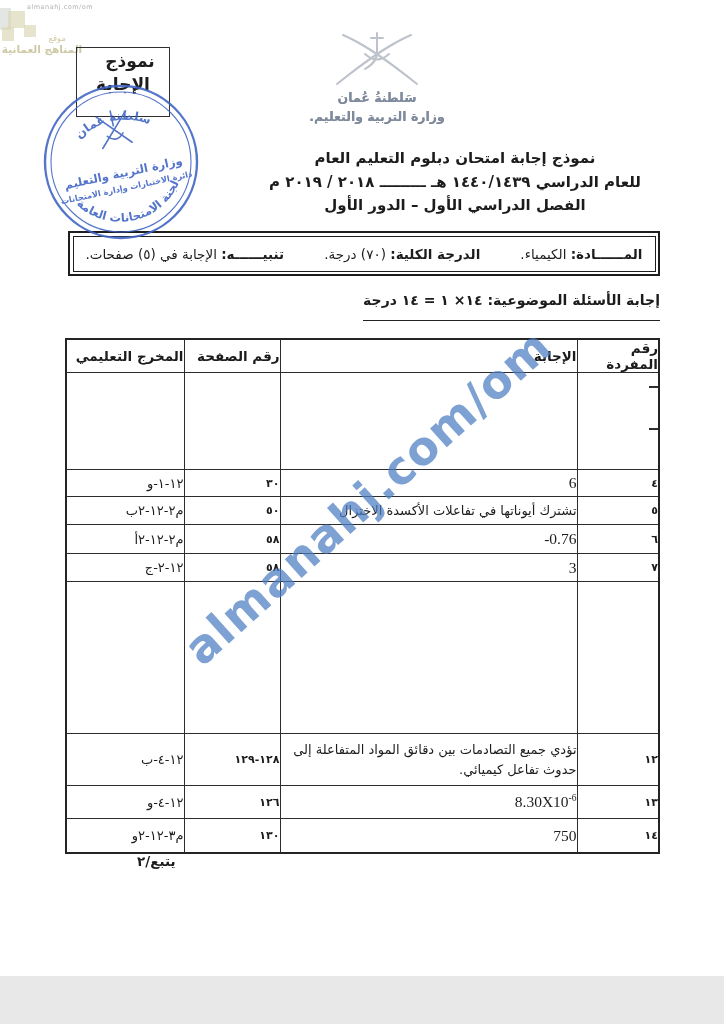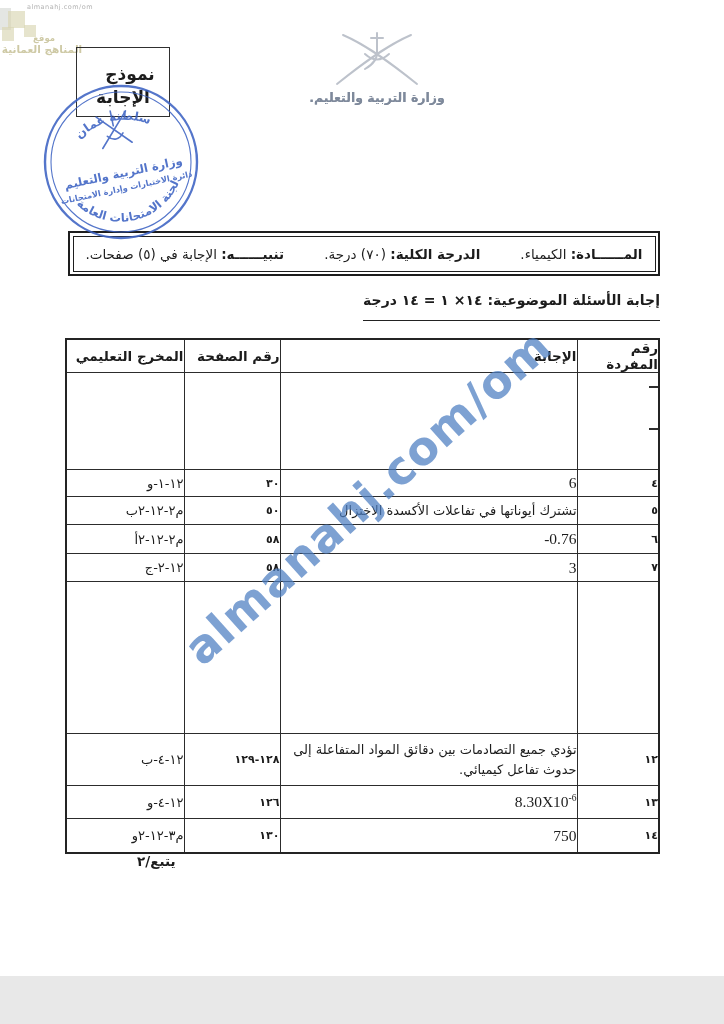--- a/index.html
+++ b/index.html
@@ -10,35 +10,35 @@
   }
   .abs{position:absolute;}
 
   
   .corner-url{left:27px;top:3px;font-size:6.5px;color:#b3b3b3;letter-spacing:.5px;}
   .corner-sq{background:#d9d5b2;opacity:.65;}
   .corner-sq.s1{left:8px;top:11px;width:17px;height:17px;}
   .corner-sq.s2{left:24px;top:25px;width:12px;height:12px;}
   .corner-sq.s3{left:2px;top:27px;width:12px;height:14px;}
   .corner-gray{left:-3px;top:8px;width:14px;height:22px;background:#d2d5d1;opacity:.6;}
-  .corner-w1{left:22px;top:33px;width:44px;text-align:center;font-size:8.5px;font-weight:bold;
+  .corner-w1{left:22px;top:33px;width:44px;font-size:8.5px;font-weight:normal;
              color:#c9c49c;direction:rtl;opacity:.9;filter:blur(.2px);}
   .corner-w2{left:0px;top:43px;width:84px;text-align:center;font-size:10.5px;font-weight:bold;
              color:#c9c49c;direction:rtl;opacity:.9;filter:blur(.2px);}
 
   
   .emblem-svg{left:331px;top:30px;opacity:.9;}
   .ministry-script{left:287px;top:88px;width:180px;text-align:center;direction:rtl;
     color:#7e899b;font-weight:bold;font-size:12.5px;line-height:19px;
     text-shadow:0 0 .6px #9aa3b2;filter:blur(.25px);}
 
   
   .answer-model-box{left:76px;top:47px;width:92px;height:68px;border:1.7px solid #2f2f2f;
     z-index:2;text-align:center;direction:rtl;font-weight:bold;font-size:17px;background:transparent;}
-  .answer-model-box .l1{margin-top:16px;padding-left:14px;}
+  .answer-model-box .l1{margin-top:3px;padding-left:14px;}
   .answer-model-box .l2{margin-top:3px;}
 
   
   .stamp-svg{left:36px;top:77px;z-index:3;opacity:.88;}
 
   
   .title-block{left:240px;top:147px;width:430px;text-align:center;direction:rtl;
     font-weight:bold;font-size:15px;line-height:23.5px;letter-spacing:.2px;}
 
   
@@ -90,20 +90,21 @@
     <g fill="none" stroke="#b6bcc6" stroke-width="2" stroke-linecap="round">
       <path d="M6 54 C26 38 54 16 80 5"></path>
       <path d="M86 54 C66 38 38 16 12 5"></path>
       <path d="M46 3 v18"></path>
       <path d="M40 8 h12"></path>
       <path d="M46 21 c1 9 -5 14 -12 18"></path>
       <path d="M34 24 q12 11 24 0"></path>
     </g>
   </svg>
   <div class="abs ministry-script">
+    <div>سَلطنةُ عُمان</div>
     <div>وزارة التربية والتعليم.</div>
   </div>
 
   <div class="abs answer-model-box">
     <div class="l1">نموذج</div>
     <div class="l2">الإجابة</div>
   </div>
 
   <svg class="abs stamp-svg" width="170" height="170" viewBox="0 0 170 170">
     <defs>
@@ -123,20 +124,25 @@
         <path d="M77 57 q8 9 16 0"></path>
       </g>
       <text x="85" y="100" font-size="11.5" text-anchor="middle">وزارة التربية والتعليم</text>
       <text x="85" y="114" font-size="8.2" text-anchor="middle">دائرة الاختبارات وإدارة الامتحانات</text>
       <text font-size="11.5" text-anchor="middle">
         <textPath href="#arcBot" startOffset="50%">لجنة الامتحانات العامة</textPath>
       </text>
     </g>
   </svg>
 
+  <div class="abs title-block">
+    <div>نموذج إجابة امتحان دبلوم التعليم العام</div>
+    <div>للعام الدراسي ١٤٤٠/١٤٣٩ هـ ـــــــــ ٢٠١٨ / ٢٠١٩ م</div>
+    <div>الفصل الدراسي الأول – الدور الأول</div>
+  </div>
 
   <div class="abs info-box">
     <div class="info-box-inner">
       <span>
         <span class="label">المــــــادة:</span>
         <span>الكيمياء.</span>
       </span>
       <span>
         <span class="label">الدرجة الكلية:</span>
         <span>(٧٠) درجة.</span>

